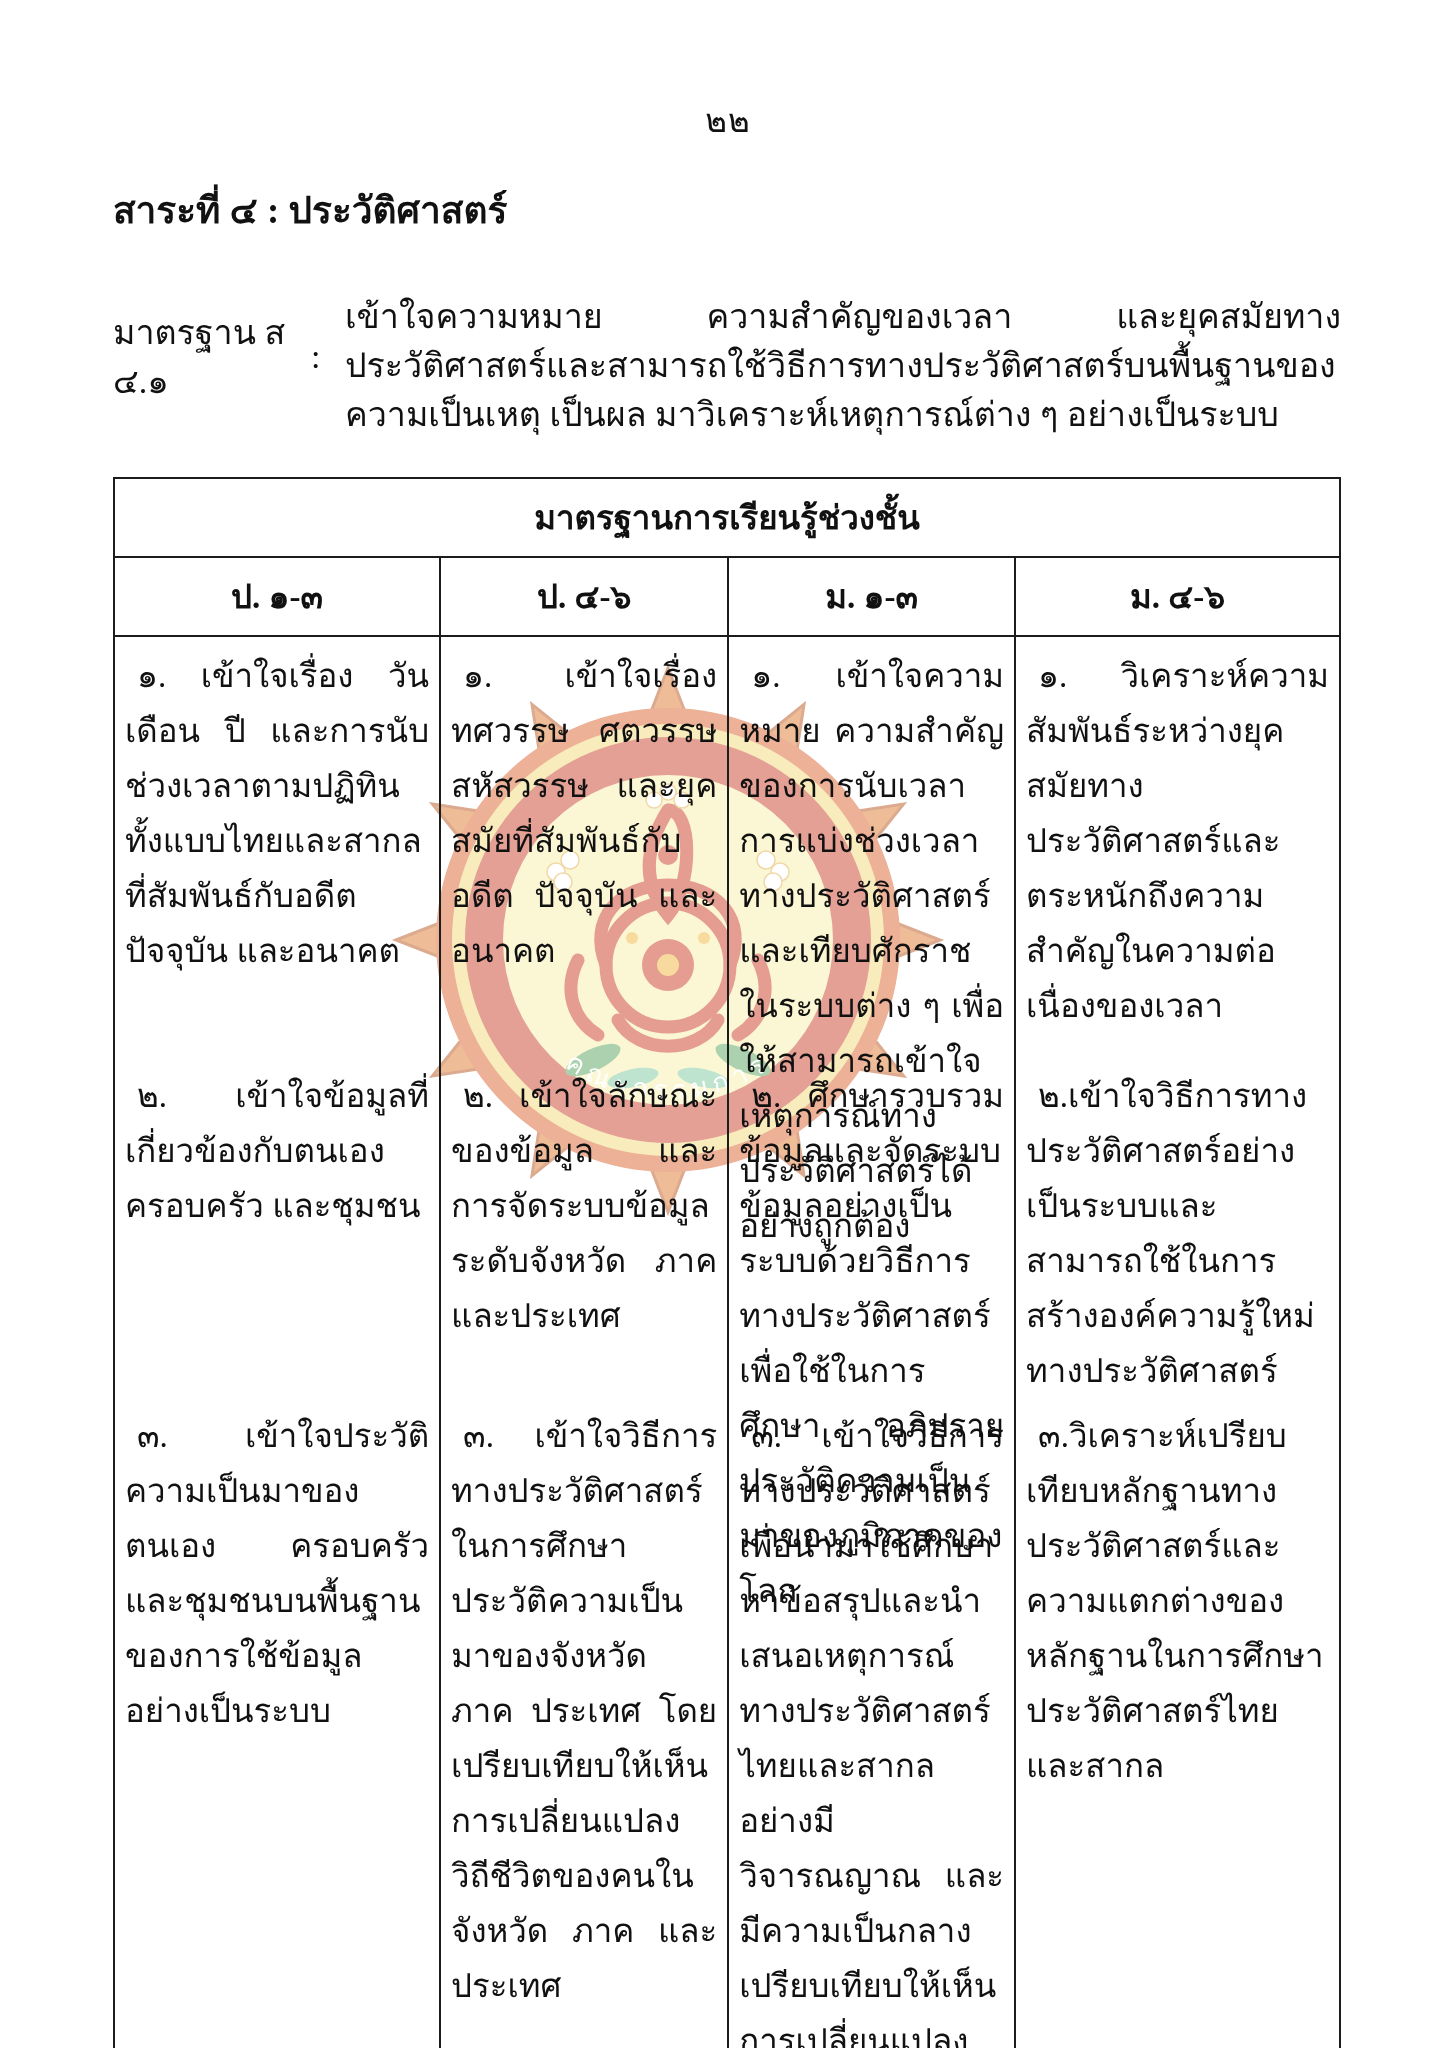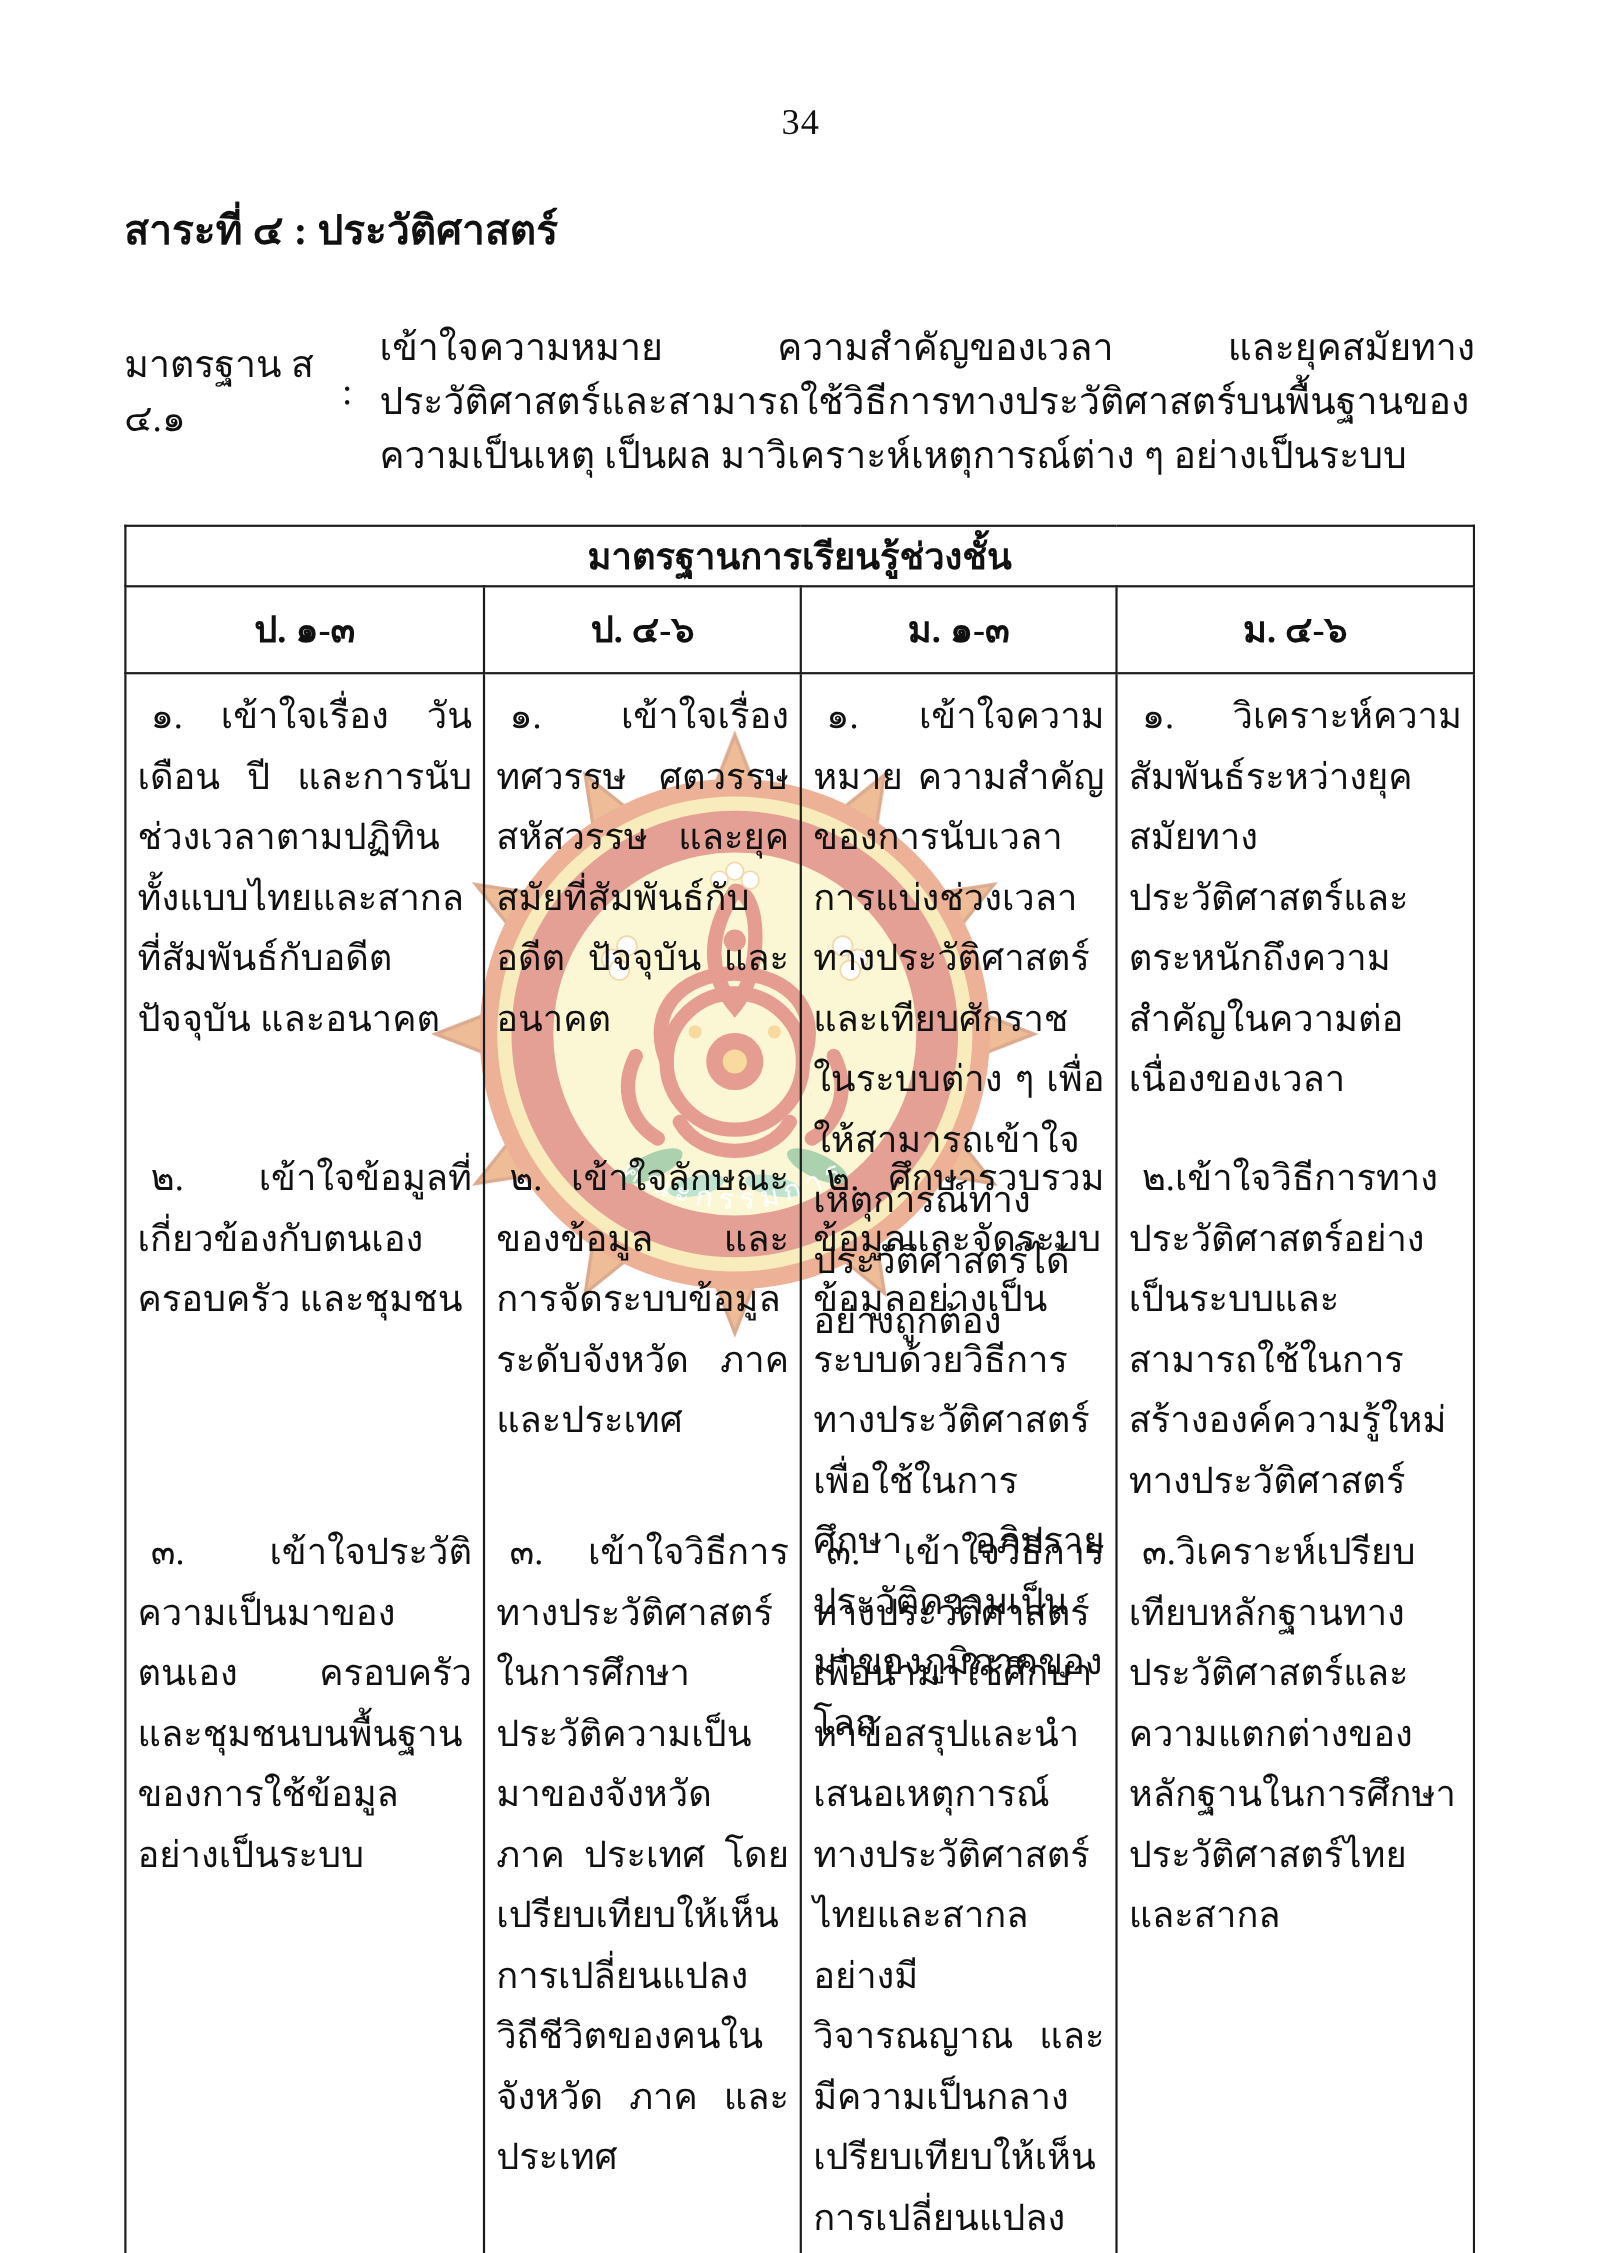--- a/index.html
+++ b/index.html
@@ -31,21 +31,21 @@
   .standard-label{width:198px;flex:none;}
   .standard-colon{width:34px;flex:none;text-align:left;}
   .standard-text{flex:1;text-align:justify;margin-top:18px;}
   table.std{
     width:1228px;border-collapse:collapse;table-layout:fixed;
     background:transparent;
   }
   table.std th,table.std td{border:2px solid #1c1c1c;}
   .title-row th{
     height:50px;font-size:33px;font-weight:bold;text-align:center;
-    padding:0;
+    padding:12px;
   }
   .cols-row th{
     height:53px;font-size:33px;font-weight:bold;text-align:center;
     padding:12px;
   }
   .body-row{height:1396px;}
   td.body-cell{
     vertical-align:top;
     padding:12px 10px 18px 10px;
     font-size:33px;line-height:55px;
@@ -122,21 +122,21 @@
       <defs>
         <path id="arcpath" d="M 112 330 A 184 184 0 0 0 448 330" fill="none"></path>
       </defs>
       <text font-size="26" fill="#ffffff" letter-spacing="6" font-family="Liberation Serif, serif">
         <textPath href="#arcpath" startOffset="50%" text-anchor="middle">คณะกรรมการ</textPath>
       </text>
     </g>
   </svg>
 </div>
 
-<div class="page-number">34</div>
+<div class="page-number">๒๒</div>
 
 <div class="content">
 
   <h1 class="heading">สาระที่ ๔ : ประวัติศาสตร์</h1>
 
   <div class="standard-row">
     <div class="standard-label">มาตรฐาน ส ๔.๑</div>
     <div class="standard-colon">:</div>
     <div class="standard-text">เข้าใจความหมาย ความสำคัญของเวลา และยุคสมัยทางประวัติศาสตร์และสามารถใช้วิธีการทางประวัติศาสตร์บนพื้นฐานของความเป็นเหตุ เป็นผล มาวิเคราะห์เหตุการณ์ต่าง ๆ อย่างเป็นระบบ</div>
   </div>

